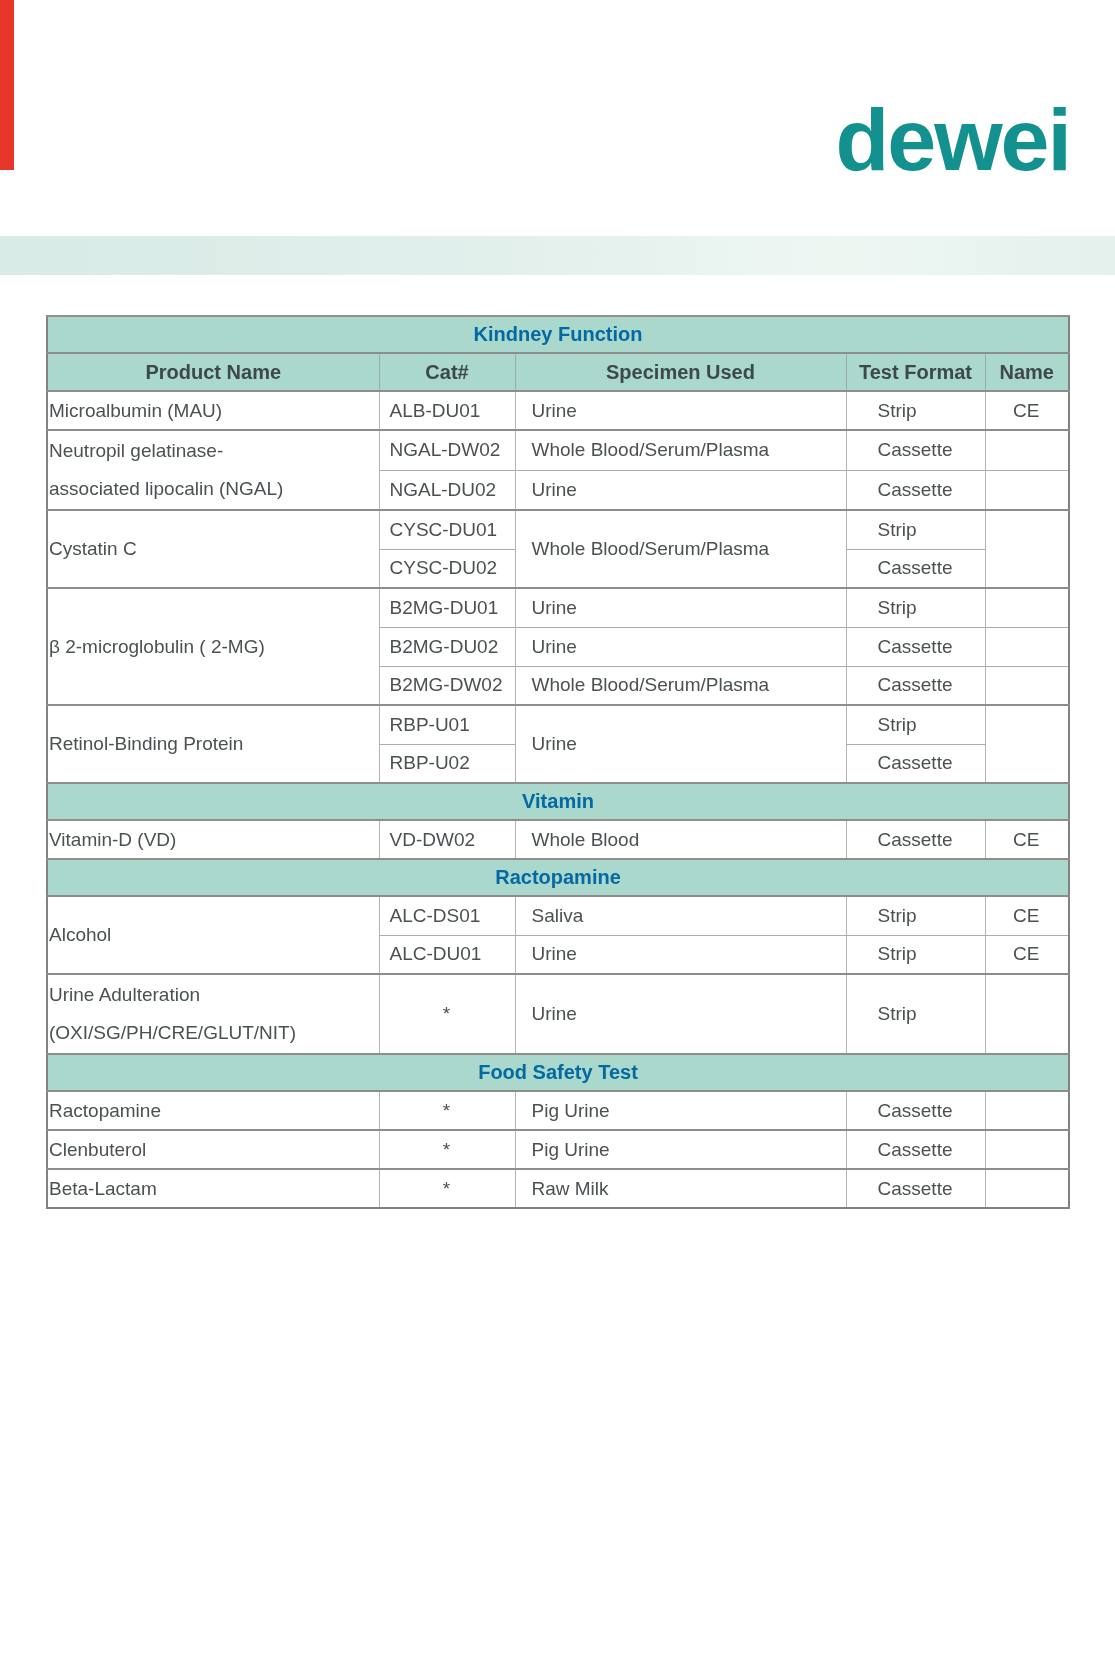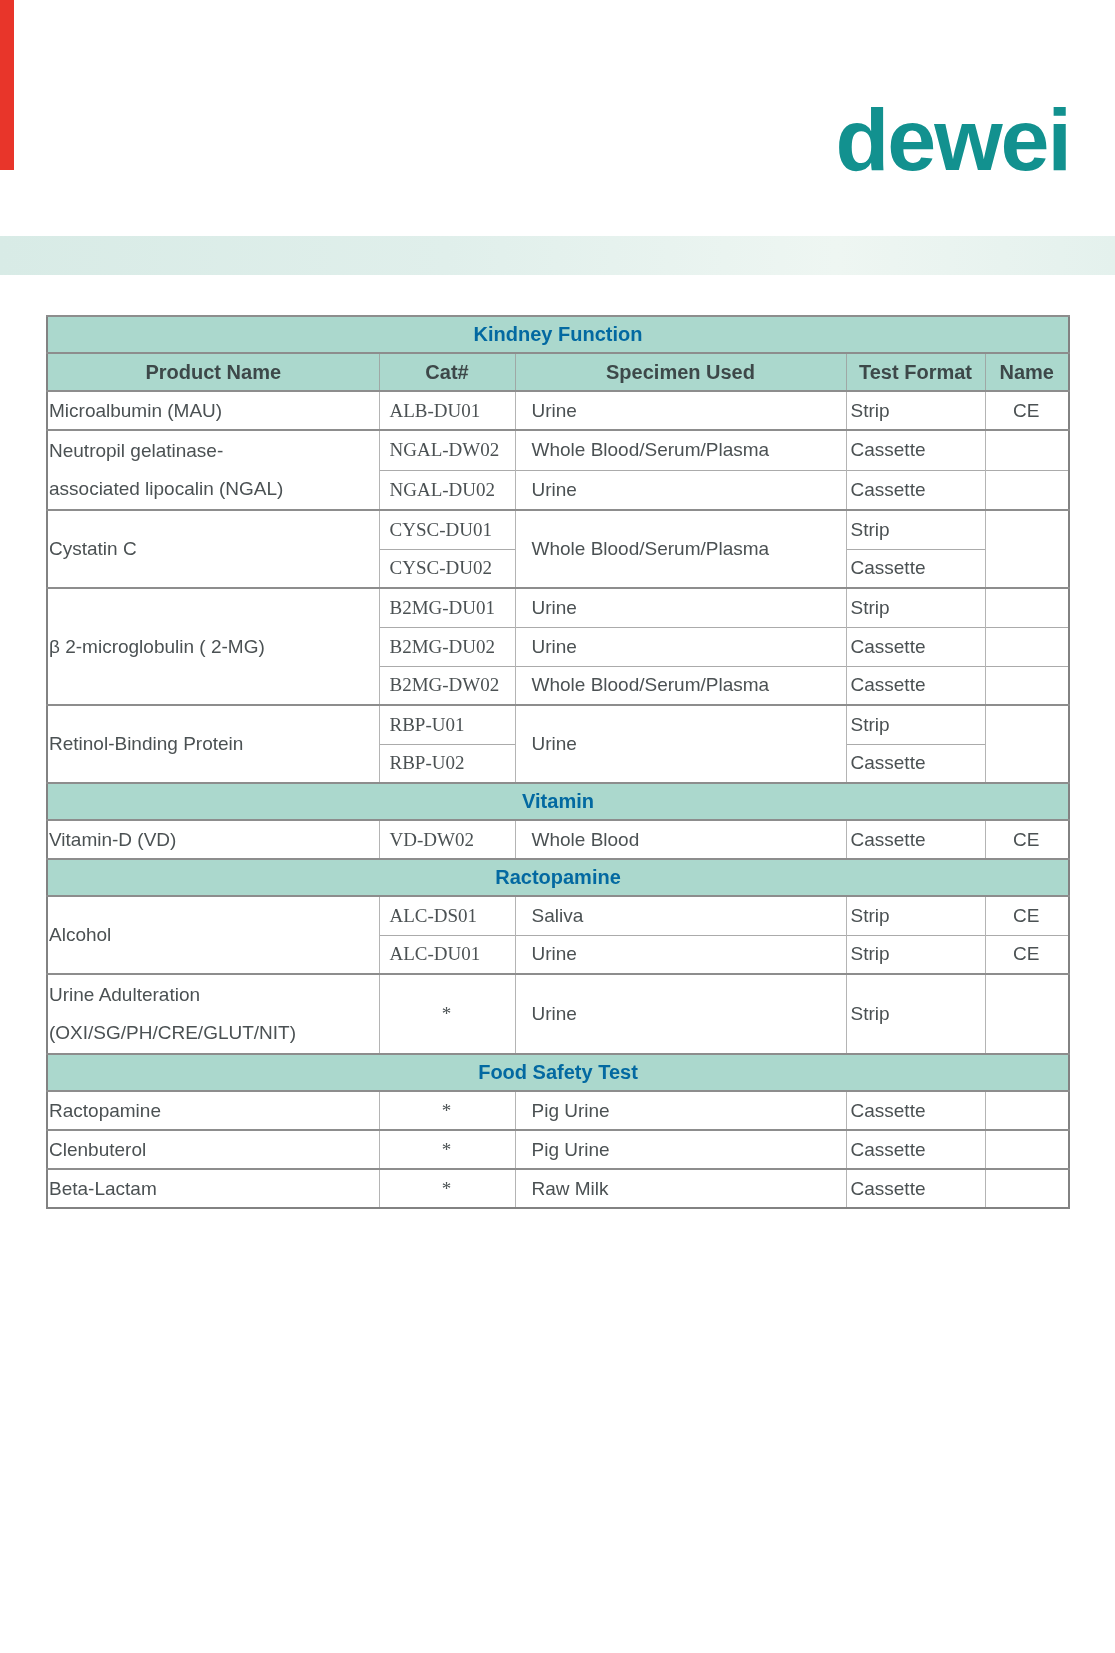--- a/index.html
+++ b/index.html
@@ -43,23 +43,23 @@
     border-bottom:2px solid #8d8d8d;
   }
   
   tr.data-row{height:39px;}
   tr.data-row td{
     background:#ffffff;border-left:1px solid #b4b4b4;border-right:1px solid #b4b4b4;
     border-top:1px solid #ababab;
   }
   tr.group-start td{border-top:2px solid #8d8d8d;}
   td.c0{text-align:left;}
-  td.c1{padding-left:10px;text-align:left;font-family:Liberation Serif, serif;}
+  td.c1{padding-left:10px;text-align:left;}
   td.c2{padding-left:16px;text-align:left;margin-left:42px;}
-  td.c3{padding-left:4px;text-align:left;}
+  td.c3{padding-left:31px;text-align:left;}
   td.c4{text-align:center;padding-left:0;}
   td.center{text-align:center;padding-left:0;}
   td .line{line-height:38px;white-space:nowrap;}
 </style>
 </head>
 <body>
 
 <div class="red-bar"></div>
 
 <div class="logo">dewei</div>

